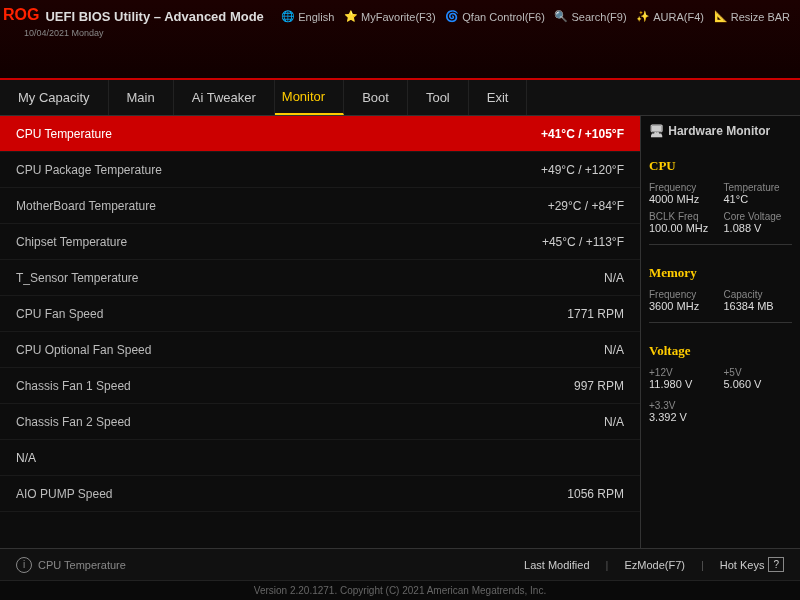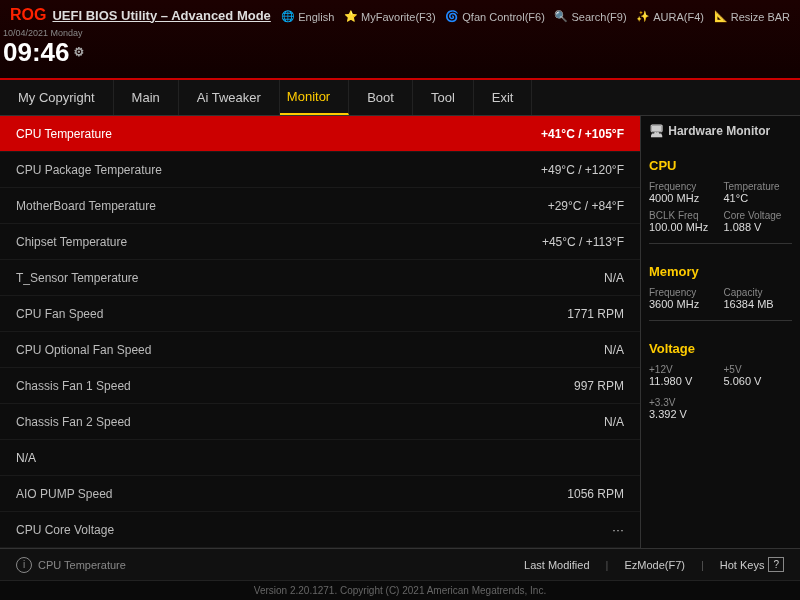--- a/index.html
+++ b/index.html
@@ -15,38 +15,37 @@
 
     
     .bios-header {
       background: linear-gradient(180deg, #1c0101 0%, #110000 100%);
       height: 80px;
       position: relative;
       border-bottom: 2px solid #cc0000;
     }
     .bios-title-bar {
       display: flex;
-      align-items: center;
-      padding: 6px 10px 2px 10px;
+      align-items: flex-end;
+      padding: 6px 10px 2px 3px;
       gap: 6px;
     }
     .rog-icon {
       color: #ff2200;
       font-size: 16px;
       font-weight: bold;
     }
     .bios-title {
       color: #ddd;
       font-size: 13px;
       font-weight: bold;
-      text-decoration: underline;
     }
     .bios-date-time {
       position: absolute;
-      left: 3px;
+      left: 24px;
       top: 28px;
       display: flex;
       flex-direction: column;
     }
     .date-str {
       font-size: 9px;
       color: #888;
     }
     .time-str {
       font-size: 26px;
@@ -145,20 +144,21 @@
     }
     .hw-section-title {
       color: #ffcc00;
       font-size: 13px;
       font-weight: bold;
       margin-bottom: 8px;
       margin-top: 20px;
       display: flex;
       align-items: flex-end;
       gap: 4px;
+      font-family: Liberation Serif, serif;
     }
     .hw-panel-title {
       color: #ccc;
       font-size: 12px;
       font-weight: bold;
       margin-bottom: 8px;
       display: flex;
       align-items: center;
       gap: 4px;
     }
@@ -239,38 +239,34 @@
   <div class="bios-title-bar">
     <span class="rog-icon">ROG</span>
     <span class="bios-title">UEFI BIOS Utility – Advanced Mode</span>
   </div>
 
   <div class="bios-date-time">
     <span class="date-str">
       <span>10/04/2021</span>
       <span>Monday</span>
     </span>
-    <div class="time-str">
-      <span>09:46</span>
-      <span class="gear-icon">⚙</span>
-    </div>
   </div>
 
   <div class="toolbar-icons">
     <span class="toolbar-icon-item">🌐 <span>English</span></span>
     <span class="toolbar-icon-item">⭐ <span>MyFavorite(F3)</span></span>
     <span class="toolbar-icon-item">🌀 <span>Qfan Control(F6)</span></span>
     <span class="toolbar-icon-item">🔍 <span>Search(F9)</span></span>
     <span class="toolbar-icon-item">✨ <span>AURA(F4)</span></span>
     <span class="toolbar-icon-item">📐 <span>Resize BAR</span></span>
   </div>
 </div>
 
 <div class="nav-menu">
-  <div class="nav-item">My Copyright</div>
+  <div class="nav-item">My Capacity</div>
   <div class="nav-item">Main</div>
   <div class="nav-item">Ai Tweaker</div>
   <div class="nav-item active">Monitor</div>
   <div class="nav-item">Boot</div>
   <div class="nav-item">Tool</div>
   <div class="nav-item">Exit</div>
 </div>
 
 <div class="main-content">
 
@@ -310,24 +306,20 @@
     <div class="monitor-row">
       <span class="monitor-label">Chassis Fan 2 Speed</span>
       <span class="monitor-value">N/A</span>
     </div>
     <div class="monitor-row">
       <span class="monitor-value">N/A</span>
     </div>
     <div class="monitor-row">
       <span class="monitor-label">AIO PUMP Speed</span>
       <span class="monitor-value">1056 RPM</span>
-    </div>
-    <div class="monitor-row">
-      <span class="monitor-label">CPU Core Voltage</span>
-      <span class="monitor-value">···</span>
     </div>
   </div>
 
   <div class="hw-monitor">
     <div class="hw-panel-title">
       <span>🖥</span>
       <span>Hardware Monitor</span>
     </div>
 
     <div class="hw-section-title">

